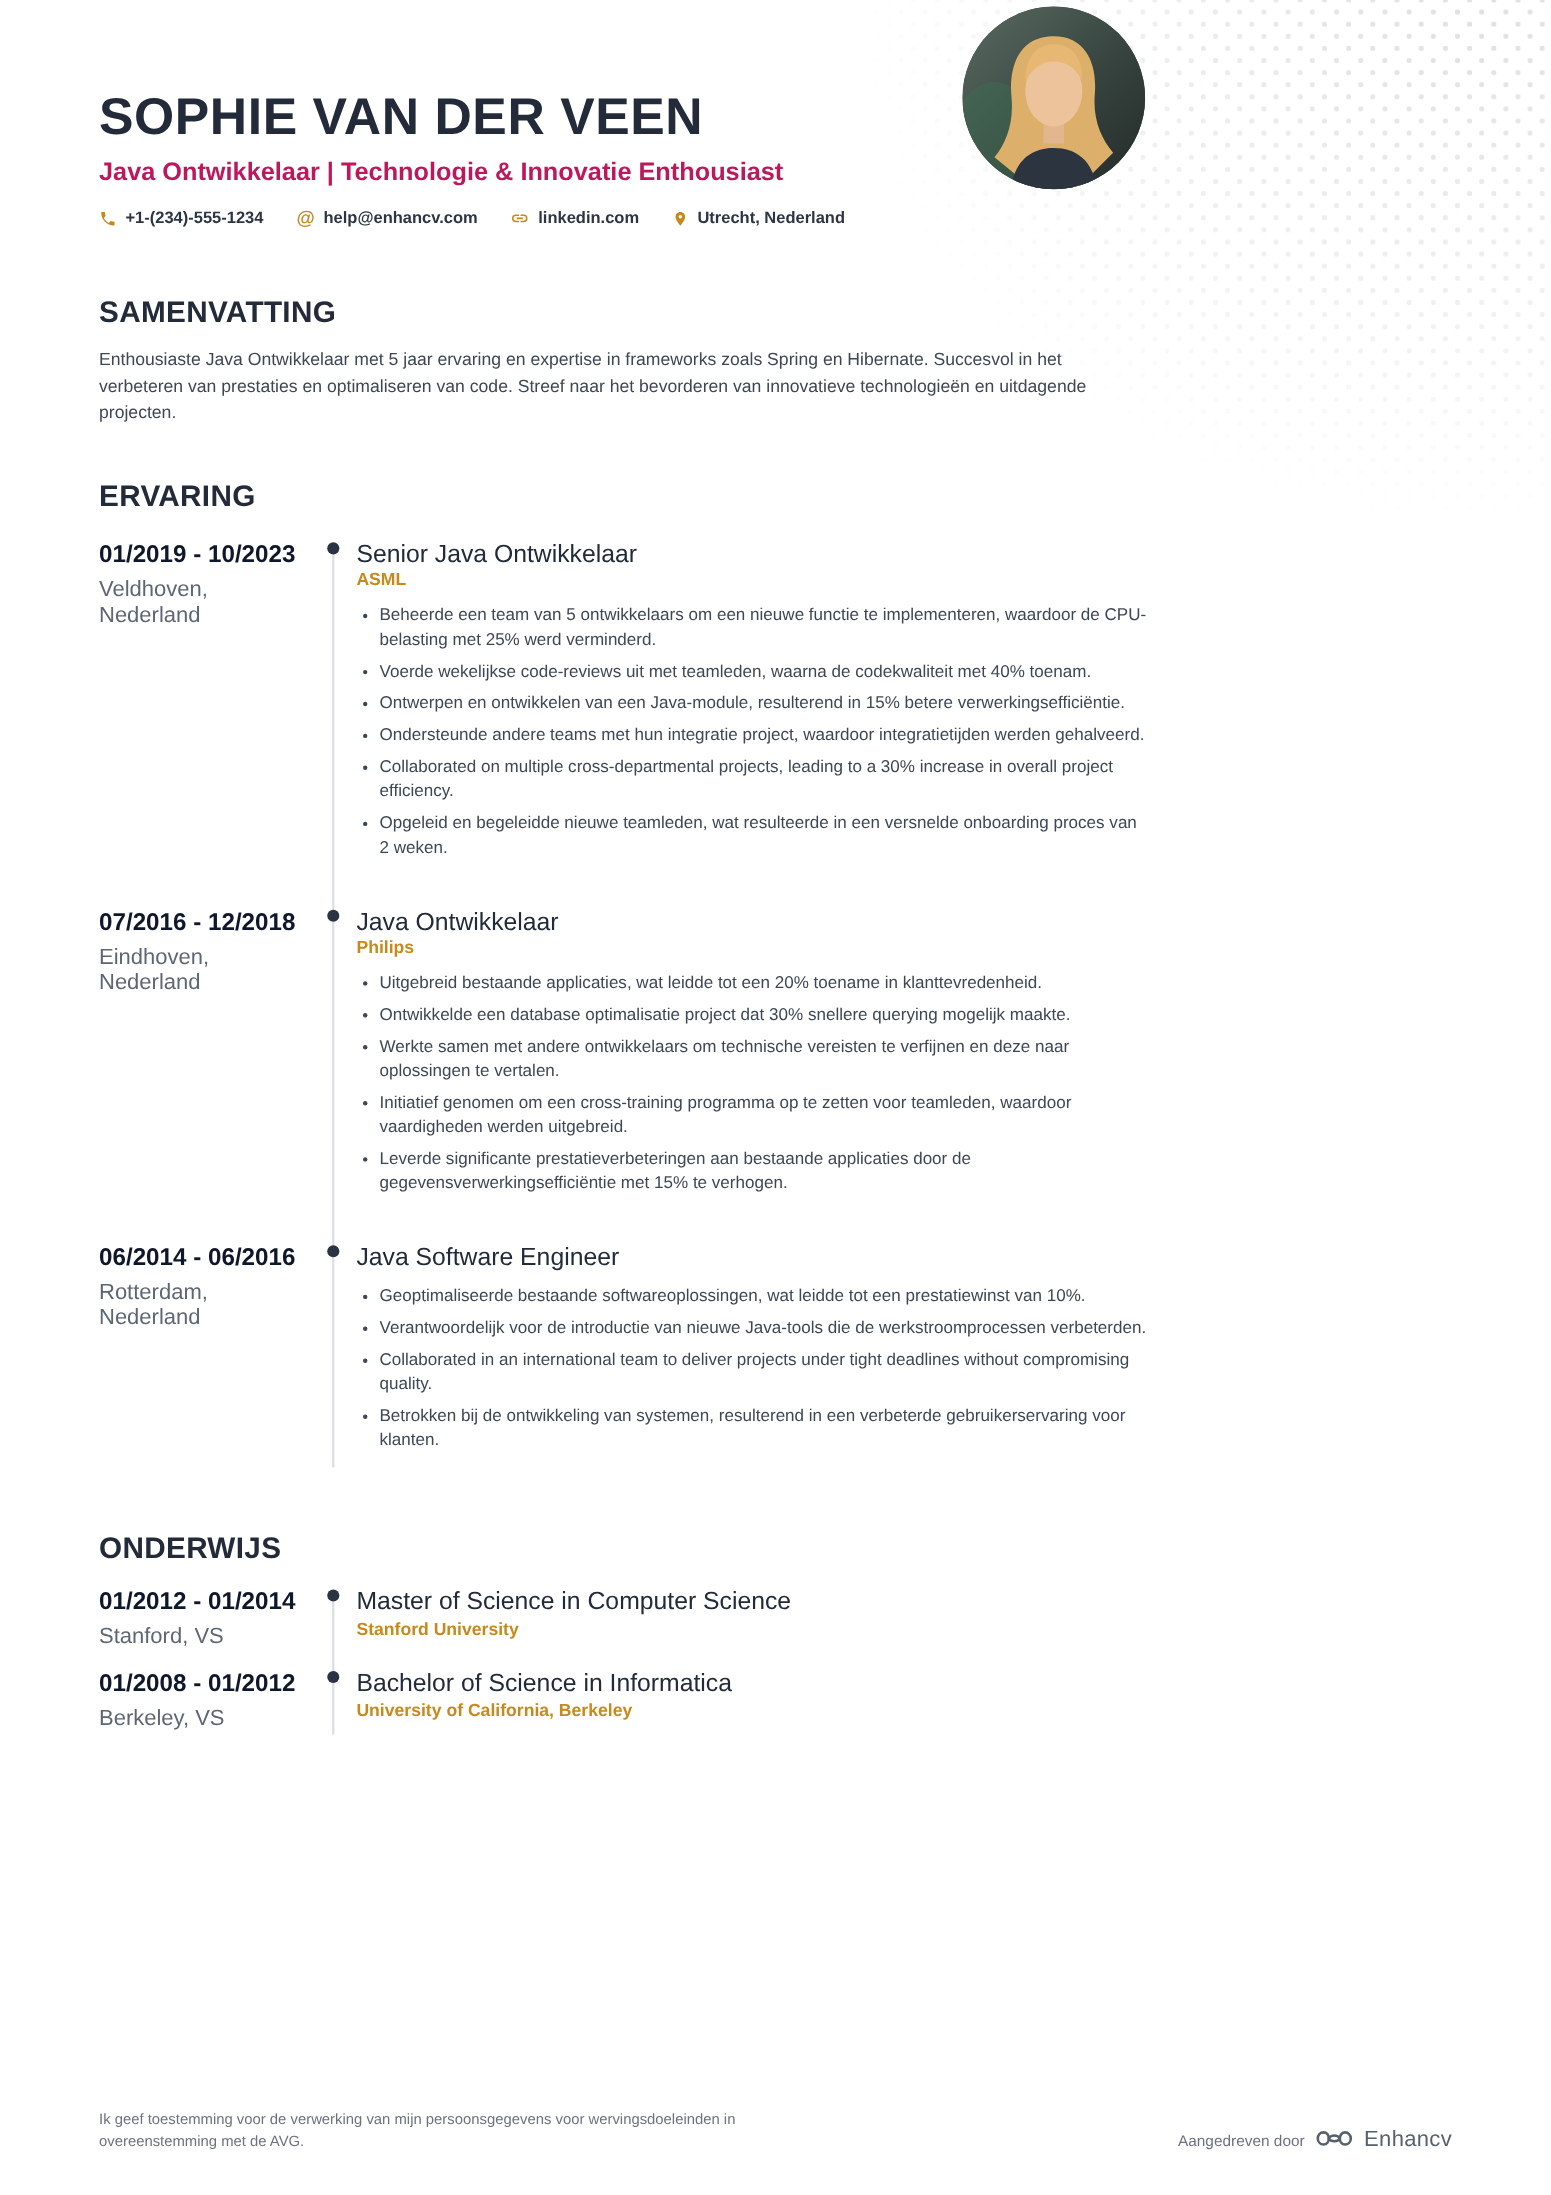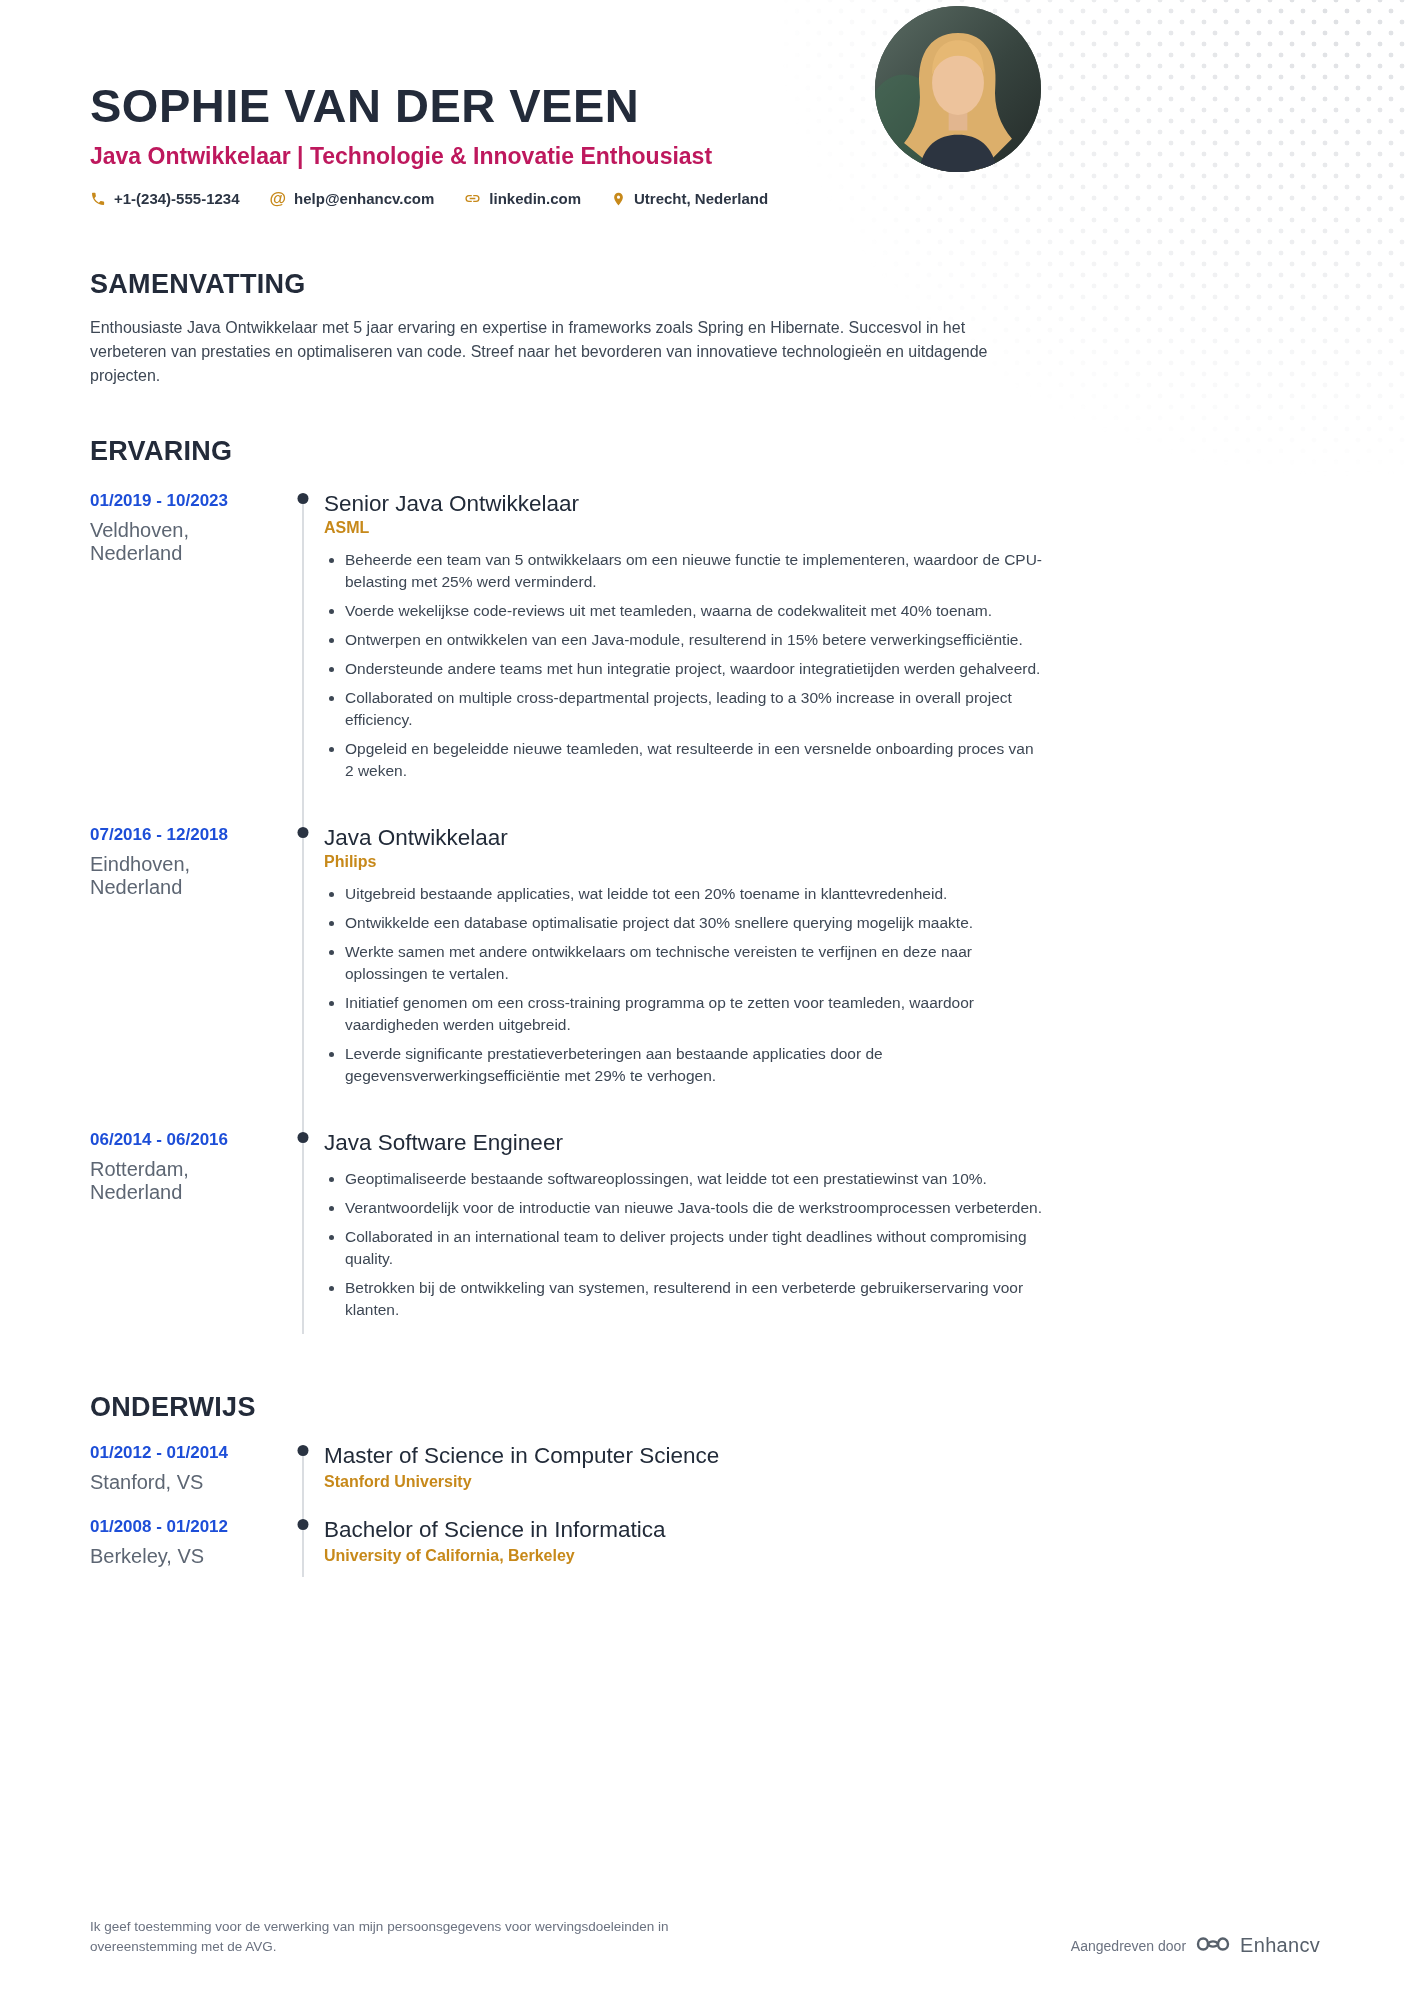--- a/index.html
+++ b/index.html
@@ -27,21 +27,21 @@
   .photo svg { display:block; width:100%; height:100%; }
 
   .section-heading { margin:0; font-size:27px; font-weight:700; color:#232b3a; letter-spacing:.3px; }
 
   .summary { position:relative; z-index:1; margin-top:62px; }
   .summary p { margin:16px 0 0; font-size:16px; line-height:1.5; color:#3d4754; max-width:905px; }
 
   .experience { position:relative; z-index:1; margin-top:48px; }
   .entries { margin-top:24px; }
   .entry { display:grid; grid-template-columns:192px 42px 1fr; }
-  .period { font-size:17px; font-weight:700; color:#1d4ed8; }
+  .period { font-size:22px; font-weight:700; color:#0f172a; }
   .loc { margin-top:8px; font-size:20px; color:#5d6673; }
   .timeline { position:relative; }
   .timeline::before { content:""; position:absolute; left:50%; transform:translateX(-50%); top:13px; bottom:-8px; width:2px; background:#dadde1; }
   .entry:last-child .timeline::before { bottom:30px; }
   .dot { position:absolute; left:50%; transform:translateX(-50%); top:2px; width:11px; height:11px; border-radius:50%; background:#2a3342; }
   .content { padding-bottom:36px; max-width:720px; }
   .content h3 { margin:0; font-size:22.5px; font-weight:400; color:#222b39; }
   .company { margin-top:2px; font-size:16px; font-weight:700; color:#c7891a; }
   .content ul { margin:12px 0 0; padding-left:21px; }
   .content li { margin-bottom:7px; font-size:15.5px; line-height:1.42; color:#3d4754; }
@@ -161,21 +161,21 @@
             <span class="dot"></span>
           </div>
         <div class="content">
           <h3>Java Ontwikkelaar</h3>
           <div class="company">Philips</div>
           <ul>
             <li>Uitgebreid bestaande applicaties, wat leidde tot een 20% toename in klanttevredenheid.</li>
             <li>Ontwikkelde een database optimalisatie project dat 30% snellere querying mogelijk maakte.</li>
             <li>Werkte samen met andere ontwikkelaars om technische vereisten te verfijnen en deze naar oplossingen te vertalen.</li>
             <li>Initiatief genomen om een cross-training programma op te zetten voor teamleden, waardoor vaardigheden werden uitgebreid.</li>
-            <li>Leverde significante prestatieverbeteringen aan bestaande applicaties door de gegevensverwerkingsefficiëntie met 29% te verhogen.</li>
+            <li>Leverde significante prestatieverbeteringen aan bestaande applicaties door de gegevensverwerkingsefficiëntie met 15% te verhogen.</li>
           </ul>
         </div>
       </div>
 
       <div class="entry">
         <div class="meta">
           <div class="period">06/2014 - 06/2016</div>
           <div class="loc">Rotterdam, Nederland</div>
         </div>
         <div class="timeline">

